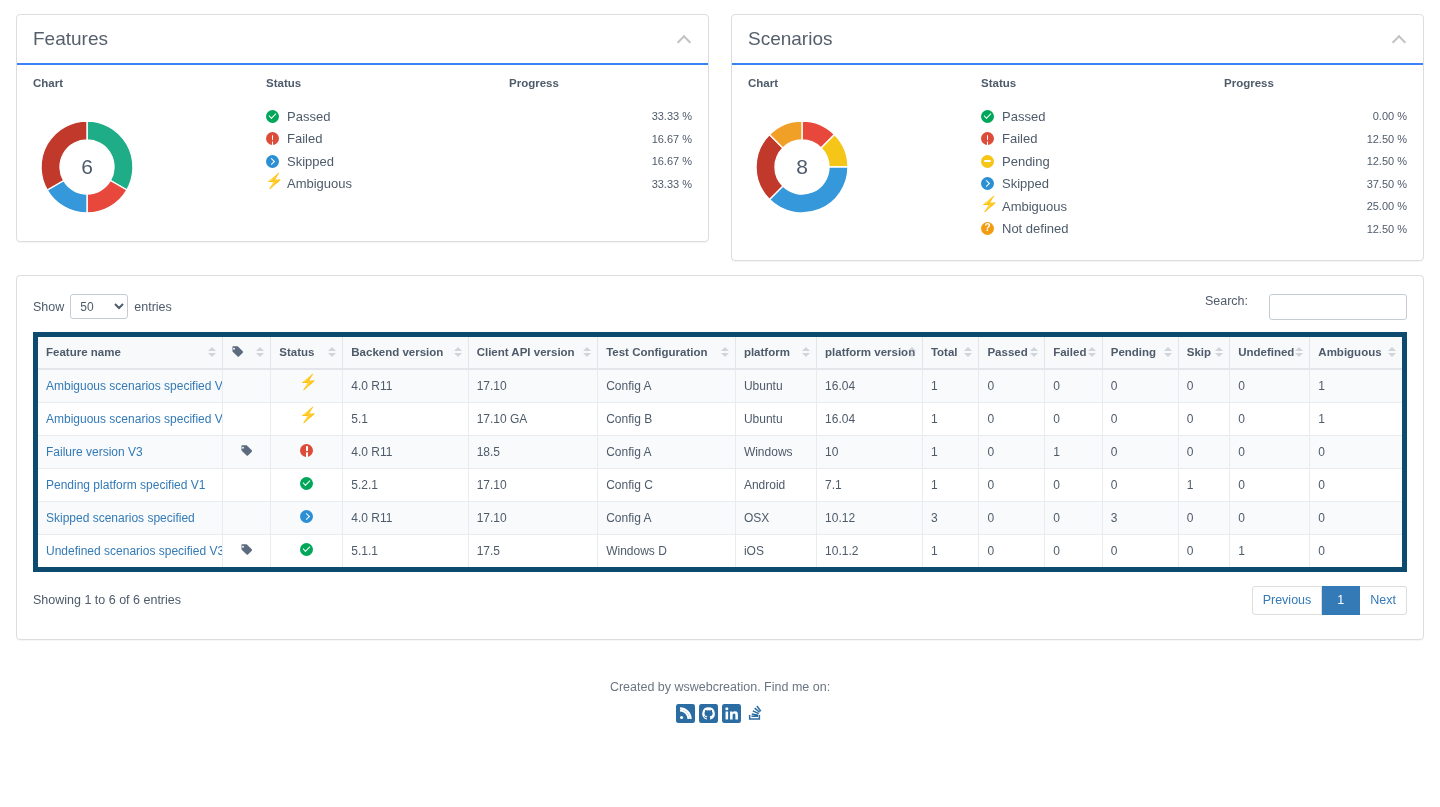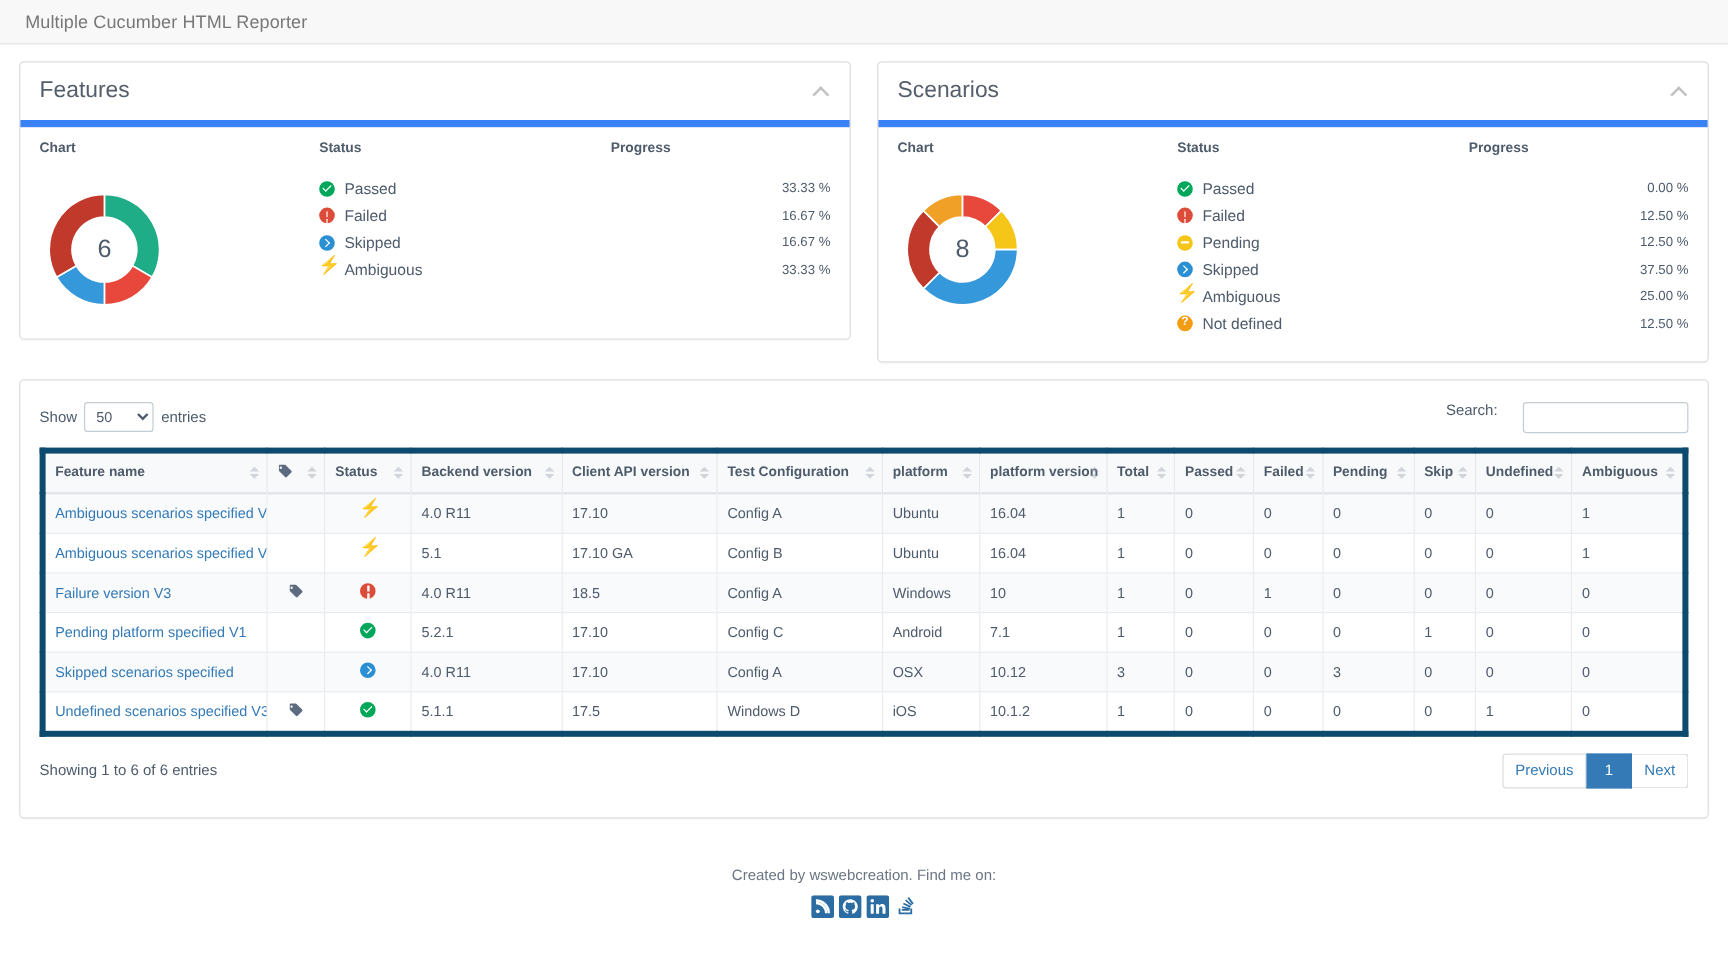--- a/index.html
+++ b/index.html
@@ -35,21 +35,21 @@
 
   
   .panel {
     background: #ffffff;
     border: 1px solid #dddddd;
     border-radius: 4px;
     box-shadow: 0 1px 1px rgba(0,0,0,.04);
   }
   .panel-heading {
     padding: 14px 16px 13px 16px;
-    border-bottom: 6px solid #3b82f6;
+    border-bottom: 2px solid #3b82f6;
     display: flex; align-items: center; justify-content: space-between;
     cursor: pointer;
   }
   .panel-title {
     font-size: 19px;
     font-weight: 400;
     color: #555f6b;
     margin: 0;
     line-height: 1.1;
   }
@@ -219,23 +219,20 @@
   .footer-text { font-size: 12.5px; color: #6b7683; }
   .socials { margin-top: 10px; display: flex; justify-content: center; align-items: center; gap: 4px; }
   .socials a { display: inline-flex; align-items: center; justify-content: center; }
   .socials svg { display: block; }
 </style>
 </head>
 <body>
 
 <div class="page">
 
-  <div class="navbar">
-    <span class="navbar-brand">Multiple Cucumber HTML Reporter</span>
-  </div>
 
   <div class="container">
 
     <div class="row">
 
       <div class="col-half">
         <div class="panel">
           <div class="panel-heading">
             <h3 class="panel-title">Features</h3>
             <span class="caret-up"></span>

